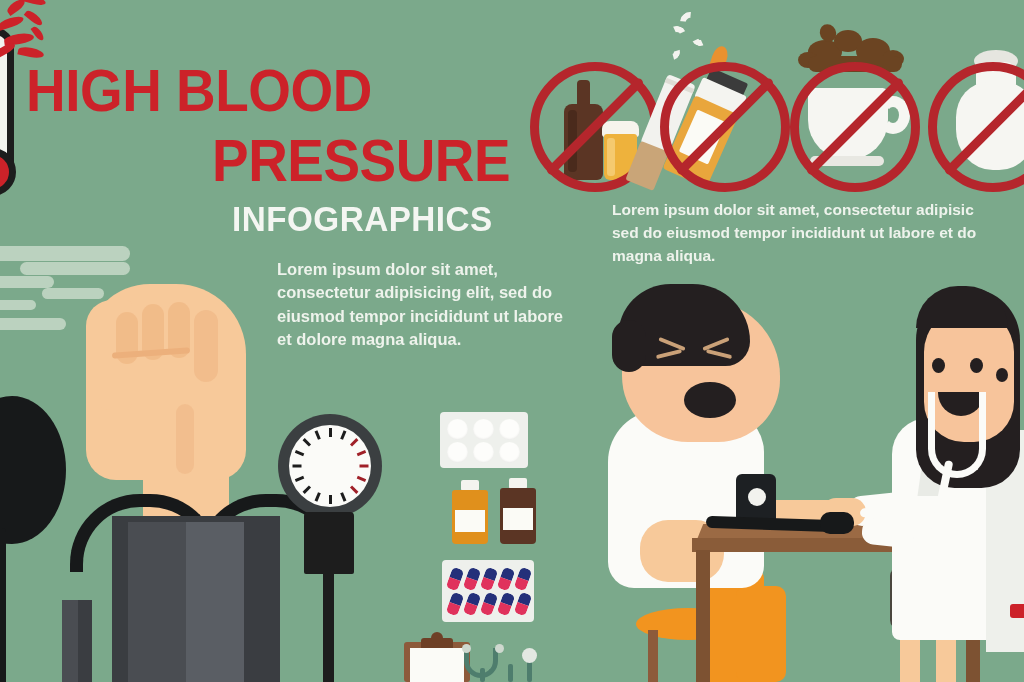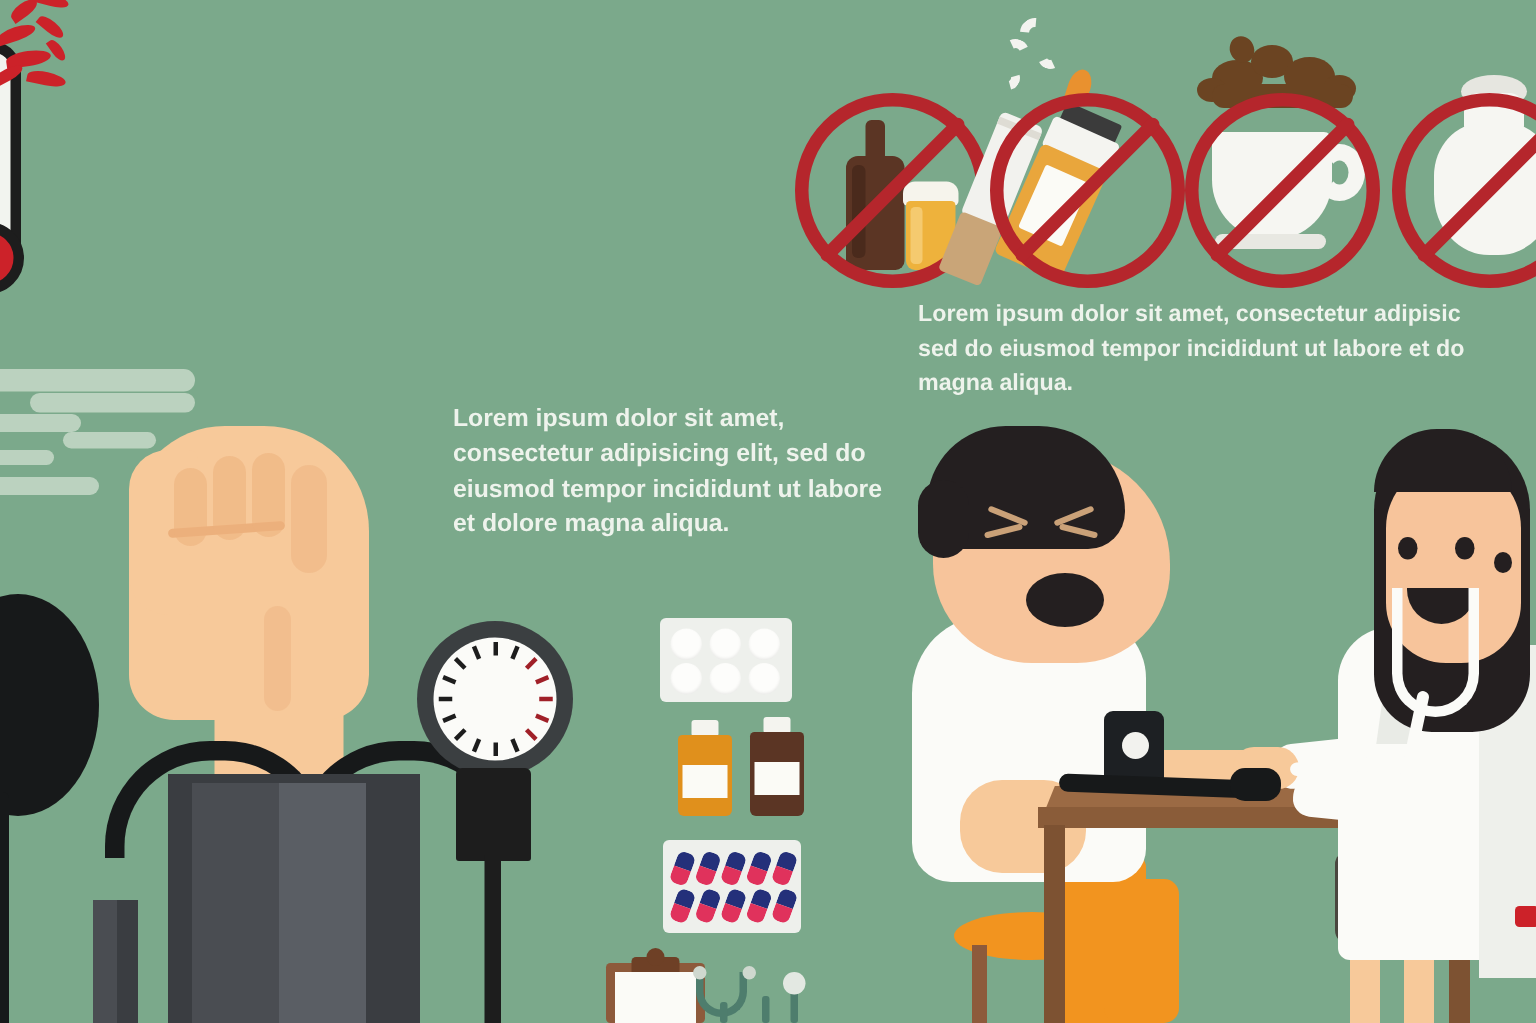--- a/index.html
+++ b/index.html
@@ -35,25 +35,24 @@
   }
   .t-info {
     position:absolute; left:232px; top:201px;
     font-size:35px; line-height:1;
     font-weight:bold; color:#f4f6f2;
     font-family:"Liberation Sans Narrow","Liberation Sans",sans-serif;
     letter-spacing:0.5px;
     transform:scaleX(0.95); transform-origin:left center;
   }
   .para-left {
-    position:absolute; left:277px; top:268px; width:292px;
+    position:absolute; left:277px; top:258px; width:292px;
     font-size:16.5px; line-height:1.41;
     font-weight:bold; color:#eef3ec;
     font-family:"Liberation Sans Narrow","Liberation Sans",sans-serif;
-    margin-left:25px;
   }
   .para-right {
     position:absolute; left:612px; top:199px; width:470px;
     font-size:15.5px; line-height:1.48;
     font-weight:bold; color:#eef3ec;
     font-family:"Liberation Sans Narrow","Liberation Sans",sans-serif;
     white-space:nowrap;
   }
   .para-right span { display:block; }
 
@@ -206,20 +205,25 @@
     <div class="splash" style="left:6px;  top:2px;  width:20px; height:9px;  transform:rotate(-35deg);"></div>
     <div class="splash" style="left:22px; top:-4px; width:24px; height:8px;  transform:rotate(15deg);"></div>
     <div class="splash" style="left:-2px; top:18px; width:26px; height:9px;  transform:rotate(-18deg);"></div>
     <div class="splash" style="left:24px; top:14px; width:20px; height:8px;  transform:rotate(40deg);"></div>
     <div class="splash" style="left:4px;  top:34px; width:30px; height:10px; transform:rotate(-8deg);"></div>
     <div class="splash" style="left:30px; top:30px; width:16px; height:7px;  transform:rotate(55deg);"></div>
     <div class="splash" style="left:-6px; top:46px; width:22px; height:8px;  transform:rotate(-28deg);"></div>
     <div class="splash" style="left:18px; top:48px; width:26px; height:9px;  transform:rotate(12deg);"></div>
   </div>
 
+  <div class="title-wrap">
+    <div class="t-high">HIGH BLOOD</div>
+    <div class="t-pressure">PRESSURE</div>
+    <div class="t-info">INFOGRAPHICS</div>
+  </div>
 
   <div class="para-left">Lorem ipsum dolor sit amet, consectetur adipisicing elit, sed do eiusmod tempor incididunt ut labore et dolore magna aliqua.</div>
 
   <div class="para-right">
     <span>Lorem ipsum dolor sit amet, consectetur adipisic</span>
     <span>sed do eiusmod tempor incididunt ut labore et do</span>
     <span>magna aliqua.</span>
   </div>
 
   <div style="position:absolute; left:530px; top:62px; width:130px; height:130px;">

